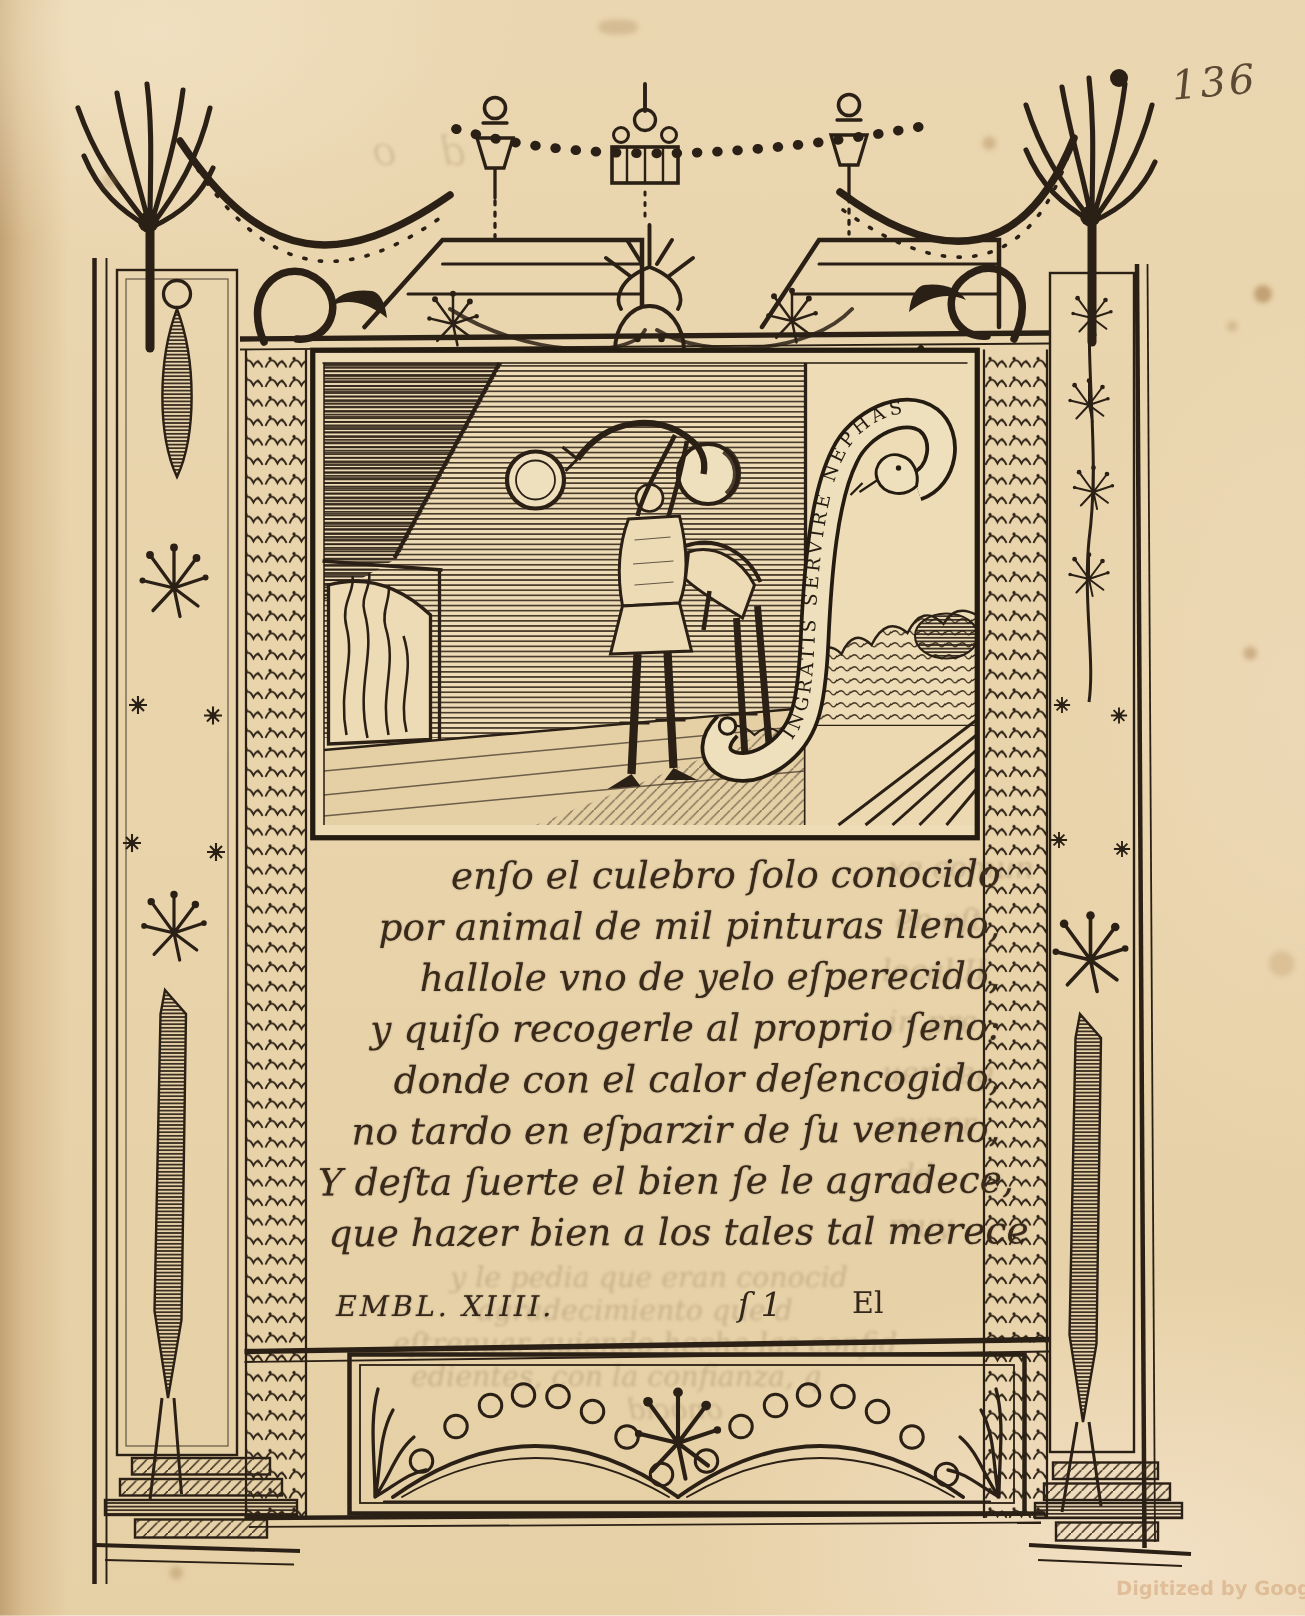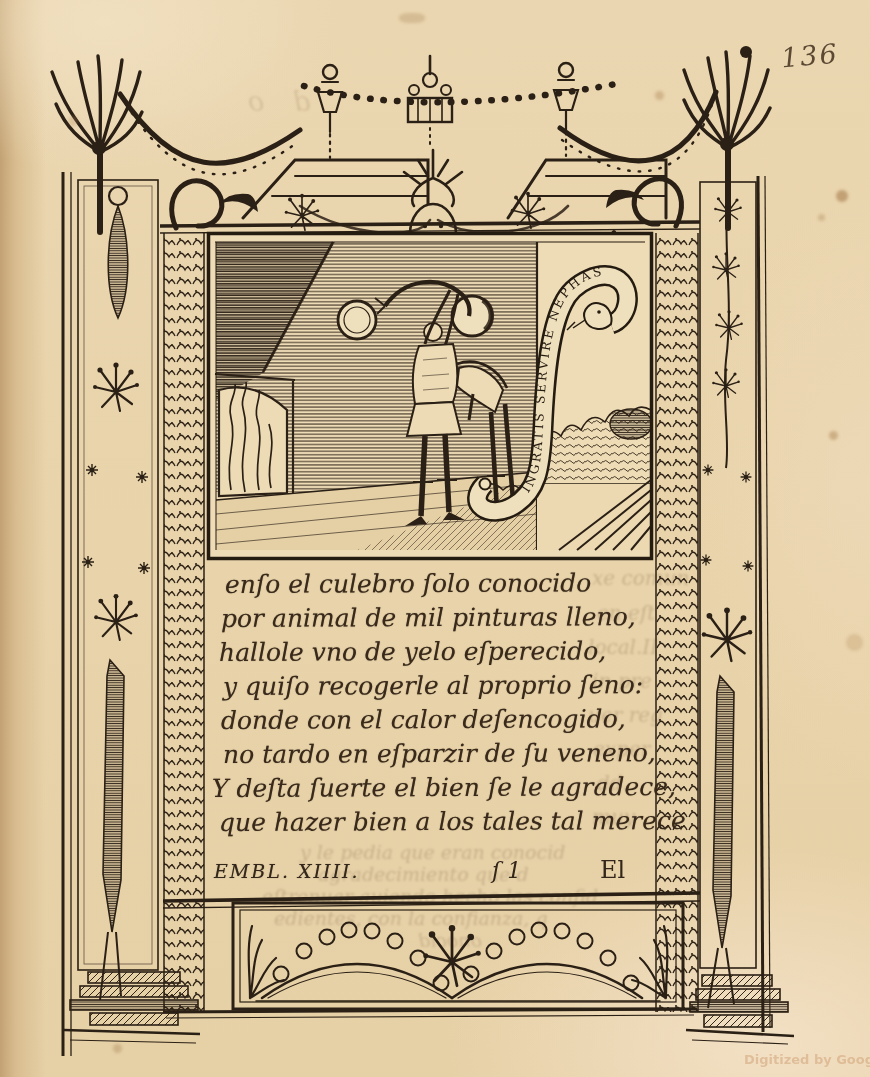--- a/index.html
+++ b/index.html
@@ -25,28 +25,28 @@
   .g7{left:597px;top:771px;font-size:20px;}
   .g8{left:592px;top:805px;font-size:20px;}
   .g9{left:300px;top:841px;font-size:19px;}
   .g10{left:318px;top:863px;font-size:19px;}
   .g11{left:262px;top:885px;font-size:19px;}
   .g12{left:274px;top:907px;font-size:19px;}
   .g13{left:418px;top:929px;font-size:19px;opacity:.3;}
   .g14{left:584px;top:258px;font-size:13px;opacity:.3;}
   .g15{left:582px;top:284px;font-size:13px;opacity:.3;}
   .deco{position:absolute;left:0;top:0;}
-  .poem{position:absolute;left:212px;top:567px;width:455px;color:#38291a;font-size:25px;font-style:italic;}
+  .poem{position:absolute;left:212px;top:567px;width:455px;color:#38291a;font-size:25px;font-style:italic;text-align:right;}
   .poem .ln{height:34px;line-height:34px;white-space:nowrap;text-shadow:0 0 1px rgba(50,37,22,.5);transform:rotate(-.25deg);}
   .ln.i1{margin-left:13px;}.ln.i2{margin-left:9px;}.ln.i3{margin-left:7px;}.ln.i4{margin-left:11px;}
   .ln.i5{margin-left:9px;}.ln.i6{margin-left:11px;}.ln.i7{margin-left:0;}.ln.i8{margin-left:7px;}
   .caption{position:absolute;left:214px;top:858px;width:455px;height:34px;color:#33261a;}
-  .embl{position:absolute;left:0;top:2px;font-size:19px;font-style:italic;letter-spacing:2px;text-shadow:0 0 1px rgba(50,37,22,.5);}
+  .embl{position:absolute;left:10px;top:2px;font-size:19px;font-style:italic;letter-spacing:2px;text-shadow:0 0 1px rgba(50,37,22,.5);}
   .sig{position:absolute;left:278px;top:0;font-size:22px;font-style:italic;}
-  .catch{position:absolute;left:386px;top:-2px;font-size:24px;}
+  .catch{position:absolute;left:354px;top:-2px;font-size:20px;}
   .pgnum{position:absolute;left:781px;top:40px;font-size:27px;font-style:italic;color:#4c3a27;transform:rotate(-5deg);letter-spacing:2px;opacity:.9;}
   .wm{position:absolute;left:744px;top:1052px;font-family:"DejaVu Sans",sans-serif;font-size:13px;font-weight:bold;color:#cf9e72;opacity:.5;white-space:nowrap;}
   .spot{position:absolute;border-radius:50%;filter:blur(1.6px);}
   .s1{left:836px;top:190px;width:12px;height:12px;background:rgba(155,110,60,.5);}
   .s2{left:829px;top:431px;width:9px;height:9px;background:rgba(163,120,70,.42);}
   .s3{left:655px;top:91px;width:9px;height:9px;background:rgba(170,130,80,.38);}
   .s4{left:846px;top:634px;width:17px;height:17px;background:rgba(190,150,100,.32);}
   .s5{left:68px;top:116px;width:10px;height:10px;background:rgba(180,140,95,.28);}
   .s6{left:113px;top:1044px;width:9px;height:9px;background:rgba(160,118,70,.32);}
   .s7{left:818px;top:214px;width:7px;height:7px;background:rgba(160,118,70,.3);}

